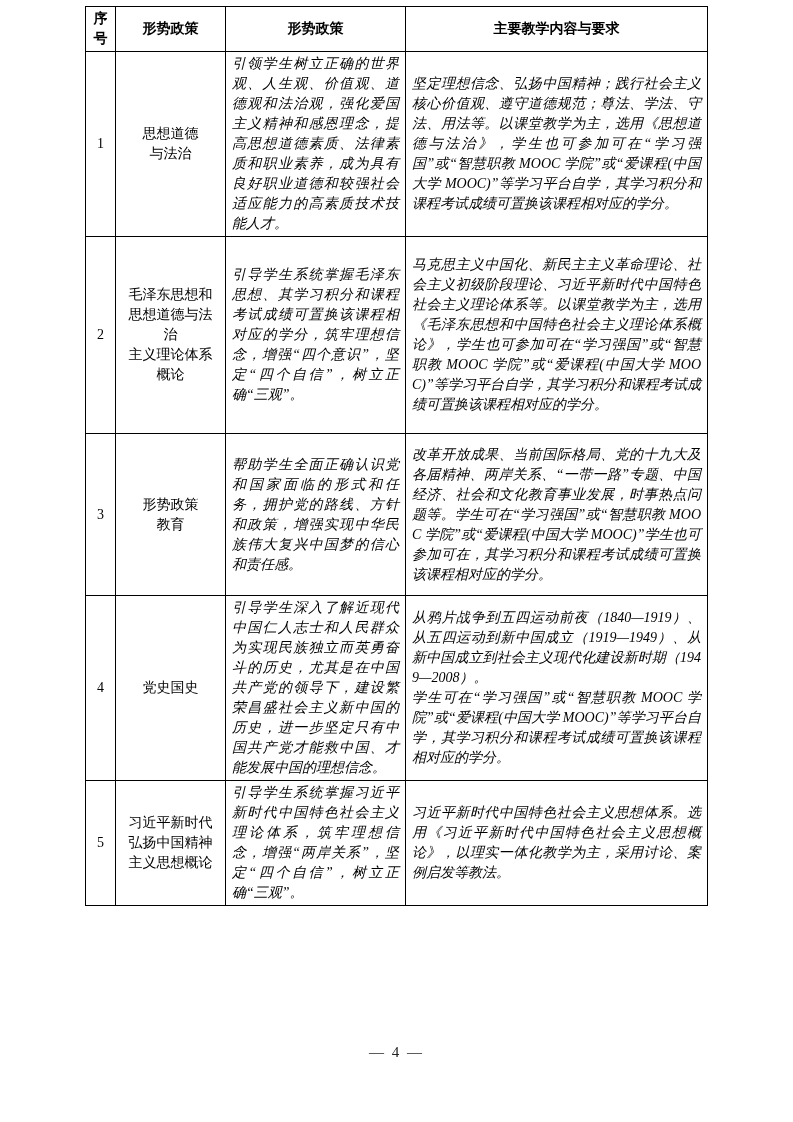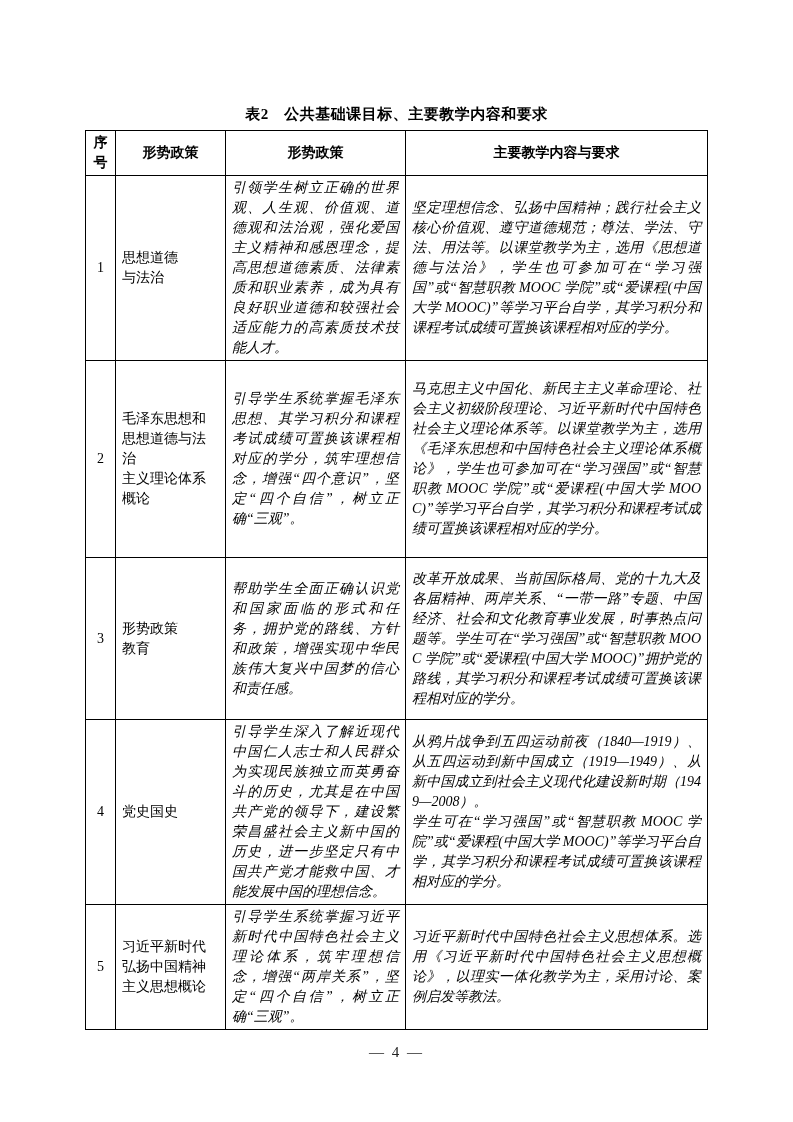--- a/index.html
+++ b/index.html
@@ -43,21 +43,21 @@
   .doc-table th {
     font-weight: bold;
     text-align: center;
     padding: 2px 2px;
   }
   .cell-no {
     text-align: center;
     padding: 2px 1px;
   }
   .cell-name {
-    text-align: left;
+    text-align: center;
     white-space: pre-line;
   }
   .cell-obj, .cell-content {
     text-align: justify;
     text-justify: inter-character;
     white-space: pre-line;
     font-style: italic;
   }
   .cell-obj { padding: 2px 8px; }
   .row-h1 { height: 170px; }
@@ -74,21 +74,20 @@
     font-size: 15px;
     color: #222222;
     letter-spacing: 2px;
   }
 </style>
 </head>
 <body>
 
 <div class="page">
 
-  <div class="doc-title">表2　公共基础课目标、主要教学内容和要求</div>
 
   <table class="doc-table">
     <colgroup>
       <col style="width:30px">
       <col style="width:110px">
       <col style="width:180px">
       <col style="width:302px">
     </colgroup>
     <thead>
       <tr>
@@ -113,21 +112,21 @@
 主义理论体系
 概论</td>
         <td class="cell-obj">引导学生系统掌握毛泽东思想、其学习积分和课程考试成绩可置换该课程相对应的学分，筑牢理想信念，增强“四个意识”，坚定“四个自信”，树立正确“三观”。</td>
         <td class="cell-content">马克思主义中国化、新民主主义革命理论、社会主义初级阶段理论、习近平新时代中国特色社会主义理论体系等。以课堂教学为主，选用《毛泽东思想和中国特色社会主义理论体系概论》，学生也可参加可在“学习强国”或“智慧职教 MOOC 学院”或“爱课程(中国大学 MOOC)”等学习平台自学，其学习积分和课程考试成绩可置换该课程相对应的学分。</td>
       </tr>
       <tr class="row-h3">
         <td class="cell-no">3</td>
         <td class="cell-name">形势政策
 教育</td>
         <td class="cell-obj">帮助学生全面正确认识党和国家面临的形式和任务，拥护党的路线、方针和政策，增强实现中华民族伟大复兴中国梦的信心和责任感。</td>
-        <td class="cell-content">改革开放成果、当前国际格局、党的十九大及各届精神、两岸关系、“一带一路”专题、中国经济、社会和文化教育事业发展，时事热点问题等。学生可在“学习强国”或“智慧职教 MOOC 学院”或“爱课程(中国大学 MOOC)”拥护党的路线，其学习积分和课程考试成绩可置换该课程相对应的学分。</td>
+        <td class="cell-content">改革开放成果、当前国际格局、党的十九大及各届精神、两岸关系、“一带一路”专题、中国经济、社会和文化教育事业发展，时事热点问题等。学生可在“学习强国”或“智慧职教 MOOC 学院”或“爱课程(中国大学 MOOC)”学生也可参加可在，其学习积分和课程考试成绩可置换该课程相对应的学分。</td>
       </tr>
       <tr class="row-h4">
         <td class="cell-no">4</td>
         <td class="cell-name">党史国史</td>
         <td class="cell-obj">引导学生深入了解近现代中国仁人志士和人民群众为实现民族独立而英勇奋斗的历史，尤其是在中国共产党的领导下，建设繁荣昌盛社会主义新中国的历史，进一步坚定只有中国共产党才能救中国、才能发展中国的理想信念。</td>
         <td class="cell-content">从鸦片战争到五四运动前夜（1840—1919）、从五四运动到新中国成立（1919—1949）、从新中国成立到社会主义现代化建设新时期（1949—2008）。
 学生可在“学习强国”或“智慧职教 MOOC 学院”或“爱课程(中国大学 MOOC)”等学习平台自学，其学习积分和课程考试成绩可置换该课程相对应的学分。</td>
       </tr>
       <tr class="row-h5">
         <td class="cell-no">5</td>

